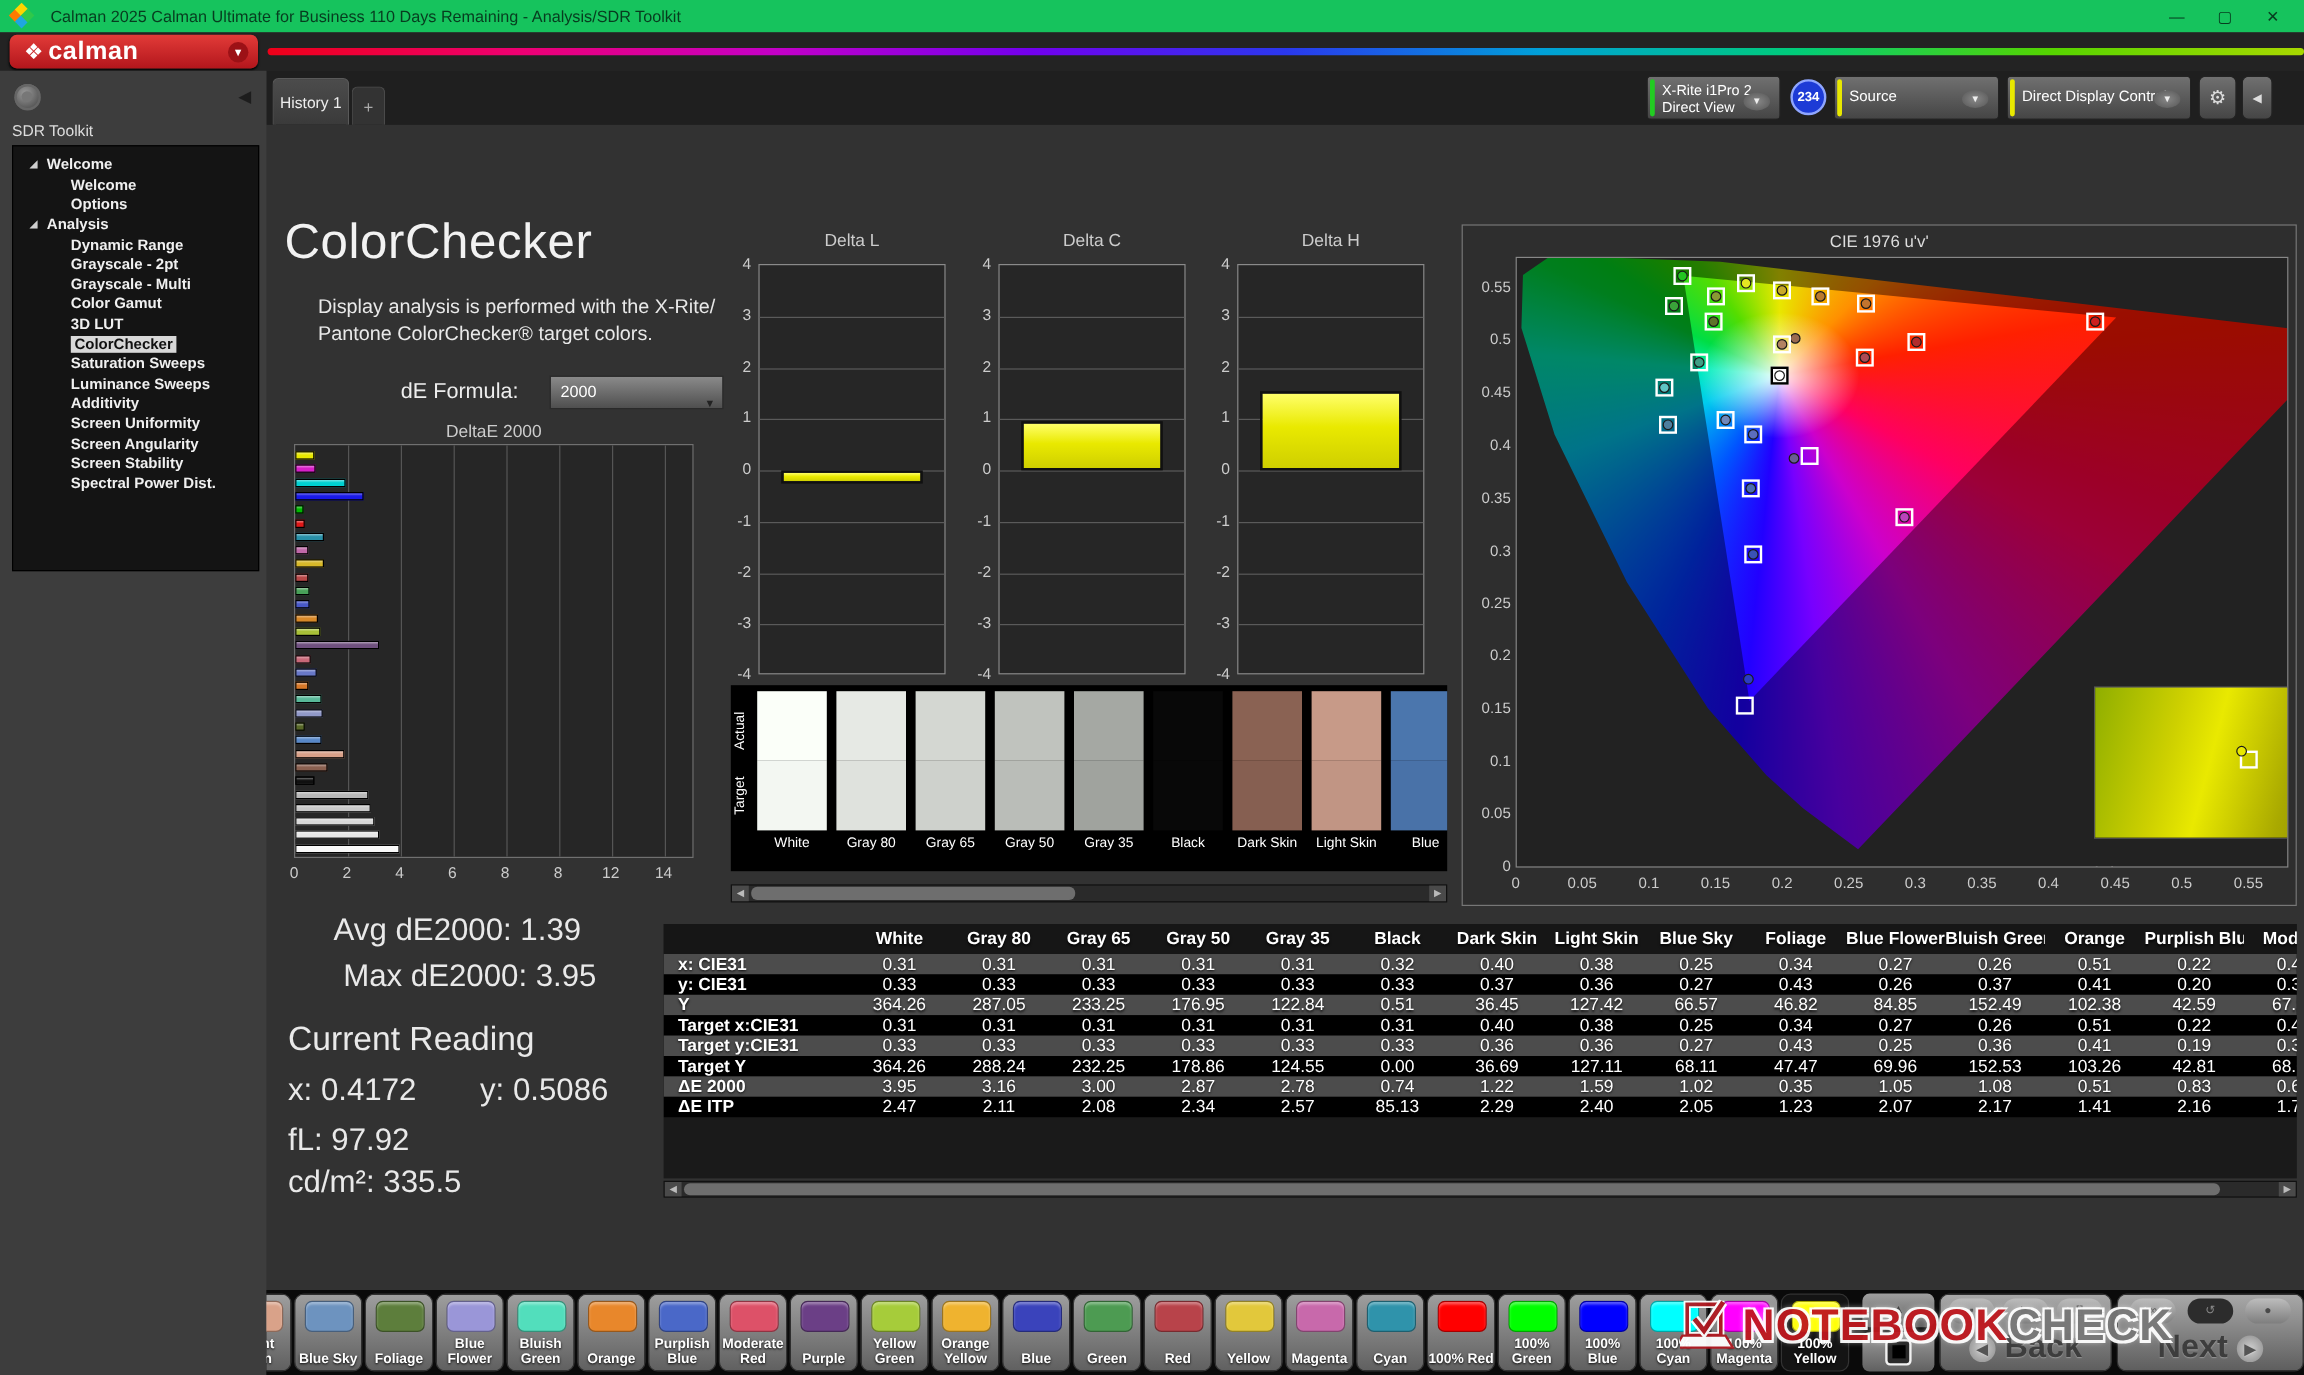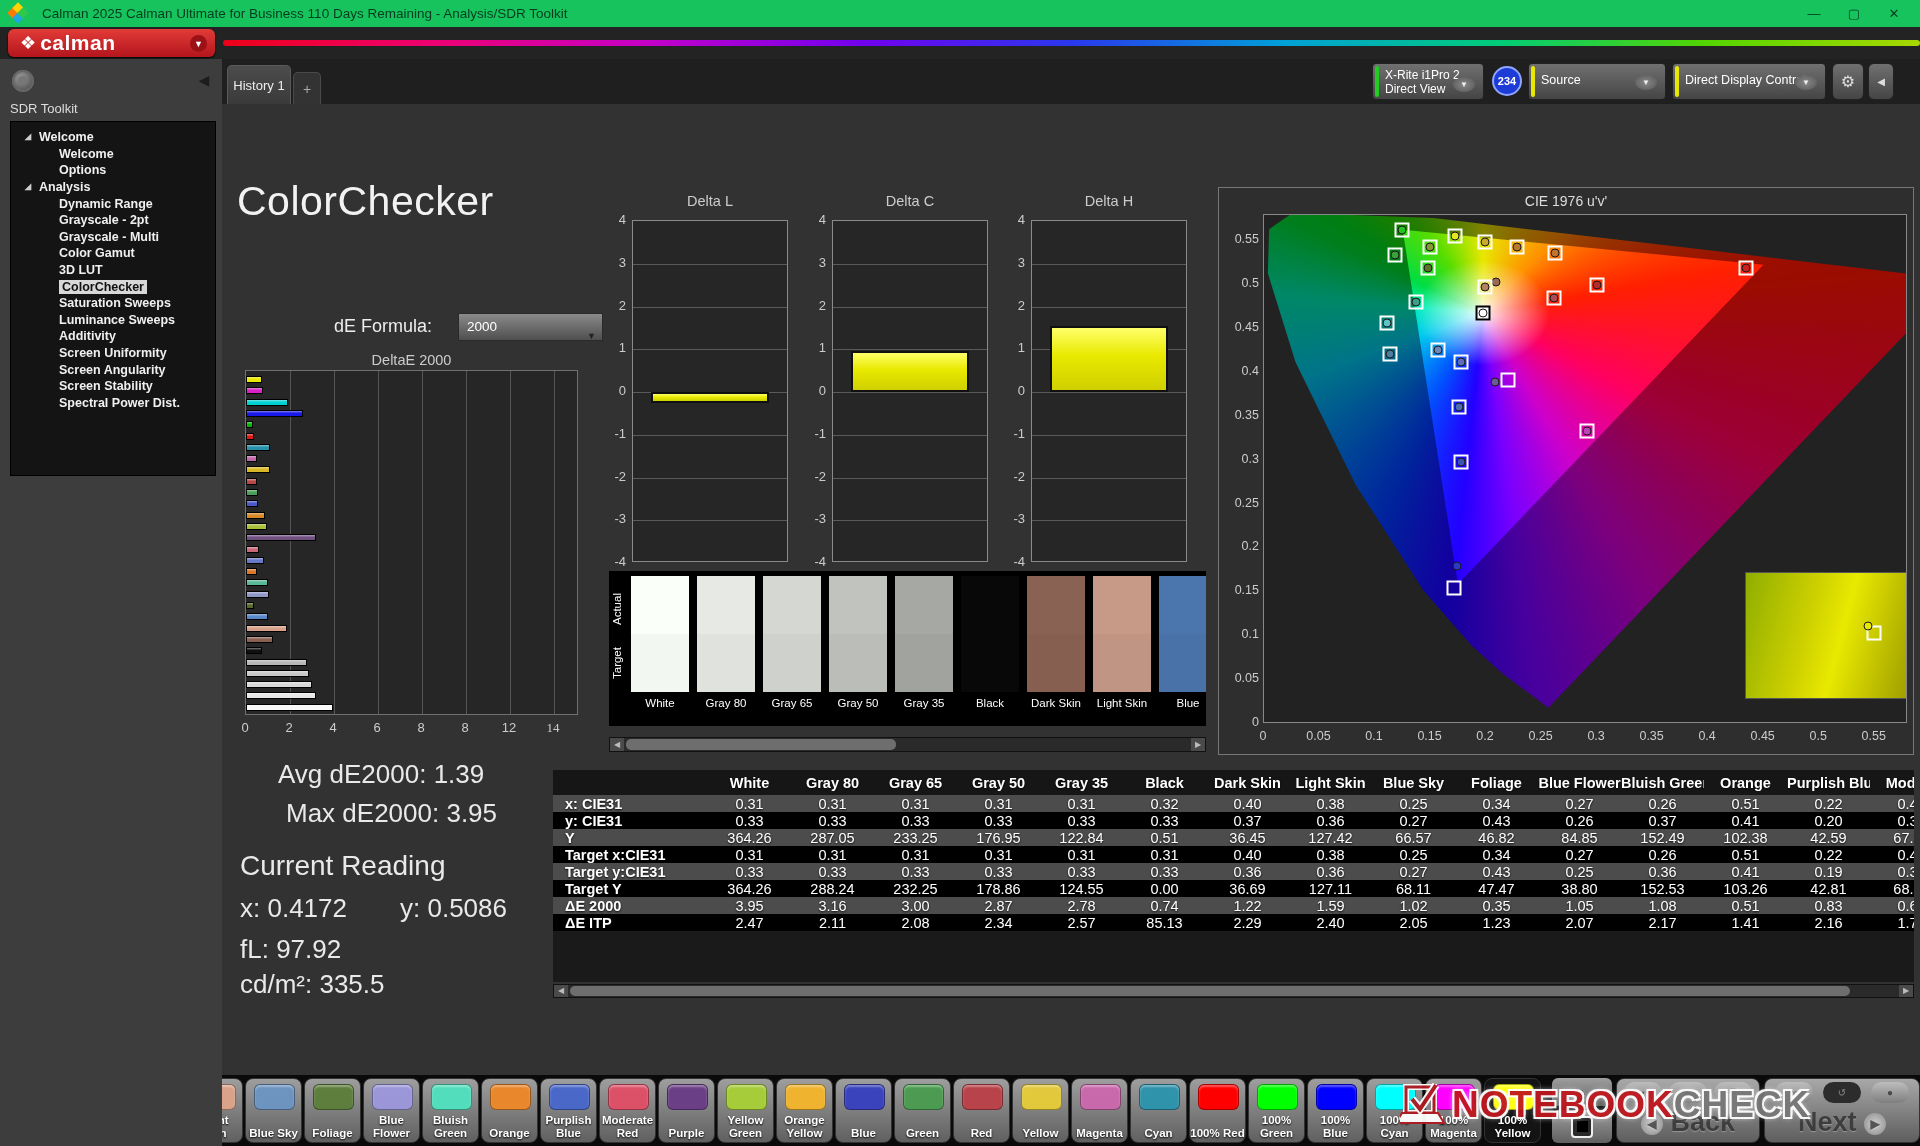--- a/index.html
+++ b/index.html
@@ -267,20 +267,23 @@
         <div class="tree-row item">
           <span>Screen Stability</span>
         </div>
         <div class="tree-row item">
           <span>Spectral Power Dist.</span>
         </div>
       </div>
   </div>
 
   <div class="heading">ColorChecker</div>
+  <div class="desc">
+    <span>Display analysis is performed with the X-Rite/</span><br><span>Pantone ColorChecker® target colors.</span>
+  </div>
   <div class="formula-label">dE Formula:</div>
   <div class="formula-drop">
     <span>2000</span><span class="fchev">▼</span>
   </div>
 
   <div class="de-title">DeltaE 2000</div>
   <div class="de-plot" id="de-plot">
       <div class="de-grid" style="left: 44px;"></div>
       <div class="de-grid" style="left: 88px;"></div>
       <div class="de-grid" style="left: 132px;"></div>
@@ -320,21 +323,21 @@
       <div class="de-bar" style="top: 332.7px; width: 86.9px; background: linear-gradient(rgba(255, 255, 255, 0.45), rgba(255, 255, 255, 0) 45%), rgb(248, 248, 248);"></div>
     </div>
   <div id="de-xlabels">
       <div class="de-xlab" style="left: 230px;">0</div>
       <div class="de-xlab" style="left: 274px;">2</div>
       <div class="de-xlab" style="left: 318px;">4</div>
       <div class="de-xlab" style="left: 362px;">6</div>
       <div class="de-xlab" style="left: 406px;">8</div>
       <div class="de-xlab" style="left: 450px;">8</div>
       <div class="de-xlab" style="left: 494px;">12</div>
-      <div class="de-xlab" style="left: 538px; font-family: Liberation Serif, serif;">14</div>
+      <div class="de-xlab" style="left: 538px;">14</div>
     </div>
 
   <div class="stat" style="left:278px; top:759px;">Avg dE2000: 1.39</div>
   <div class="stat" style="left:286px; top:798px;">Max dE2000: 3.95</div>
   <div class="stat" style="left:240px; top:850px; font-size:28px;">Current Reading</div>
   <div class="stat" style="left:240px; top:893px;">x: 0.4172</div>
   <div class="stat" style="left:400px; top:893px;">y: 0.5086</div>
   <div class="stat" style="left:240px; top:934px;">fL: 97.92</div>
   <div class="stat" style="left:240px; top:969px;">cd/m²: 335.5</div>
 
@@ -663,21 +666,21 @@
         <div class="tcell">364.26</div>
         <div class="tcell">288.24</div>
         <div class="tcell">232.25</div>
         <div class="tcell">178.86</div>
         <div class="tcell">124.55</div>
         <div class="tcell">0.00</div>
         <div class="tcell">36.69</div>
         <div class="tcell">127.11</div>
         <div class="tcell">68.11</div>
         <div class="tcell">47.47</div>
-        <div class="tcell">38.80</div>
+        <div class="tcell">69.96</div>
         <div class="tcell">152.53</div>
         <div class="tcell">103.26</div>
         <div class="tcell">42.81</div>
         <div class="tcell">68.03</div>
       </div>
       <div class="trow odd">
         <div class="tcell lab">ΔE 2000</div>
         <div class="tcell">3.95</div>
         <div class="tcell">3.16</div>
         <div class="tcell">3.00</div>

